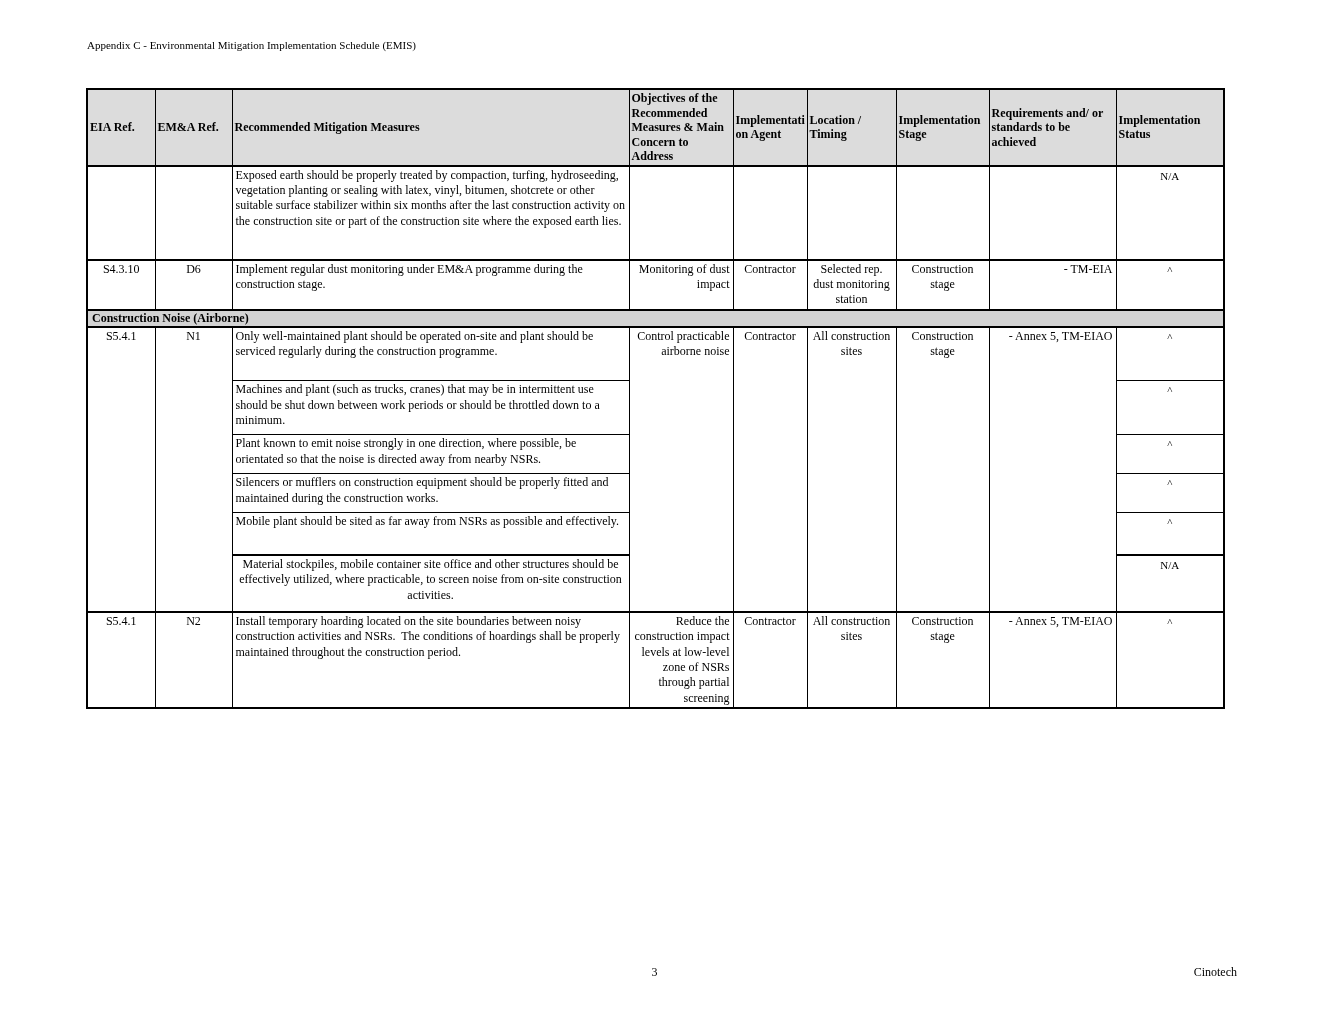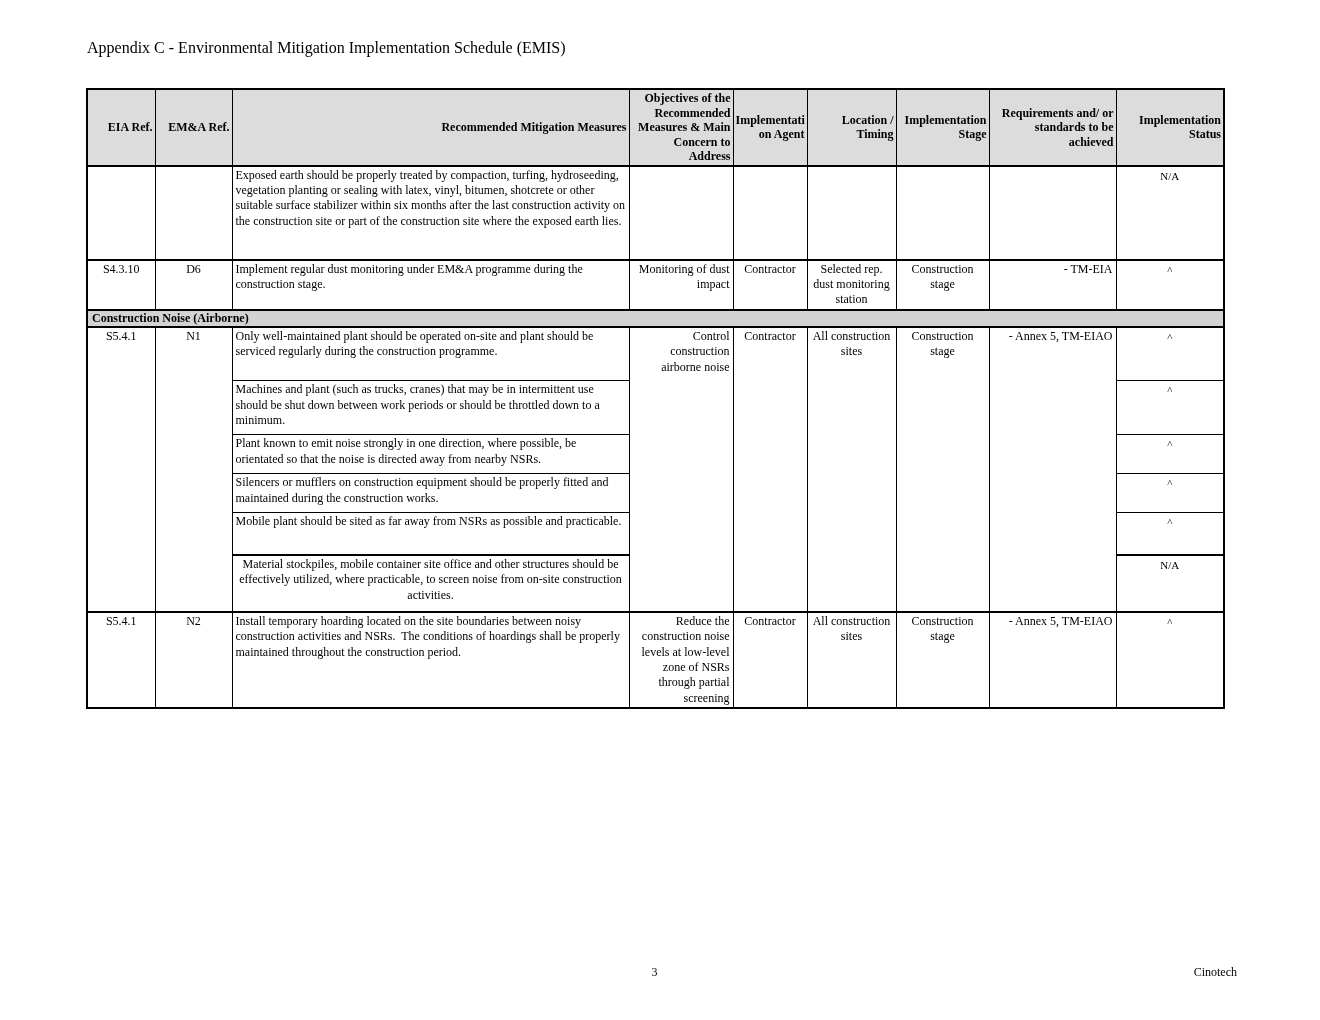--- a/index.html
+++ b/index.html
@@ -1,29 +1,29 @@
 <!DOCTYPE html>
 <html><head>
 <meta charset="utf-8">
 <style>
   html,body{margin:0;padding:0;}
   body{
     width:1320px;height:1020px;background:#ffffff;position:relative;
     font-family:"Liberation Serif", serif;color:#000;
   }
   .page{position:absolute;inset:0;background:#fff;}
-  .doc-header{position:absolute;left:87px;top:39px;font-size:16px;white-space:nowrap;}
+  .doc-header{position:absolute;left:87px;top:39px;font-size:11px;white-space:nowrap;}
   table.emis{
     position:absolute;left:86px;top:88px;width:1137px;
     border-collapse:collapse;table-layout:fixed;
     border:2px solid #000;font-size:12px;line-height:15.4px;
   }
   th,td{border:1px solid #000;vertical-align:top;padding:1px 3px;overflow:hidden;}
   thead th{
-    background:#dcdcdc;font-weight:bold;text-align:right;vertical-align:middle;
+    background:#dcdcdc;font-weight:bold;text-align:left;vertical-align:middle;
     border-bottom:2px solid #000;padding:1px 2px;font-size:12px;line-height:14.5px;
   }
   td.c{text-align:center;margin-top:44px;}
   td.m{text-align:left;white-space:pre-wrap;}
   td.l{text-align:right;}
   td.req{padding-left:6px;}
   td.st{font-size:11px;line-height:13px;padding-top:3px;}
   tr.major td{border-top:2px solid #000;}
   tr.thick td{border-top:2px solid #000;text-align:center;}
   tr.section td{
@@ -93,53 +93,53 @@
       </tr>
 
       <tr class="section" style="height:17px">
         <td colspan="9">Construction Noise (Airborne)</td>
       </tr>
 
       <tr class="major" style="height:54px">
         <td class="c" rowspan="6">S5.4.1</td>
         <td class="c" rowspan="6">N1</td>
         <td class="m">Only well-maintained plant should be operated on-site and plant should be serviced regularly during the construction programme.</td>
-        <td class="l" rowspan="6">Control construction airborne noise</td>
+        <td class="l" rowspan="6">Control practicable airborne noise</td>
         <td class="c" rowspan="6">Contractor</td>
         <td class="c" rowspan="6">All construction sites</td>
         <td class="c" rowspan="6">Construction stage</td>
         <td class="l req" rowspan="6">- Annex 5, TM-EIAO</td>
         <td class="c st">^</td>
       </tr>
       <tr style="height:54px">
         <td class="m">Machines and plant (such as trucks, cranes) that may be in intermittent use should be shut down between work periods or should be throttled down to a minimum.</td>
         <td class="c st">^</td>
       </tr>
       <tr style="height:39px">
         <td class="m">Plant known to emit noise strongly in one direction, where possible, be orientated so that the noise is directed away from nearby NSRs.</td>
         <td class="c st">^</td>
       </tr>
       <tr style="height:39px">
         <td class="m">Silencers or mufflers on construction equipment should be properly fitted and maintained during the construction works.</td>
         <td class="c st">^</td>
       </tr>
       <tr style="height:42px">
-        <td class="m">Mobile plant should be sited as far away from NSRs as possible and practicable.</td>
+        <td class="m">Mobile plant should be sited as far away from NSRs as possible and effectively.</td>
         <td class="c st">^</td>
       </tr>
       <tr class="thick" style="height:57px">
         <td class="m">Material stockpiles, mobile container site office and other structures should be effectively utilized, where practicable, to screen noise from on-site construction activities.</td>
         <td class="c st">N/A</td>
       </tr>
 
       <tr class="major" style="height:95px">
         <td class="c">S5.4.1</td>
         <td class="c">N2</td>
         <td class="m">Install temporary hoarding located on the site boundaries between noisy construction activities and NSRs.  The conditions of hoardings shall be properly maintained throughout the construction period.</td>
-        <td class="l">Reduce the construction noise levels at low-level zone of NSRs through partial screening</td>
+        <td class="l">Reduce the construction impact levels at low-level zone of NSRs through partial screening</td>
         <td class="c">Contractor</td>
         <td class="c">All construction sites</td>
         <td class="c">Construction stage</td>
         <td class="l req">- Annex 5, TM-EIAO</td>
         <td class="c st">^</td>
       </tr>
 
     </tbody>
   </table>
 

